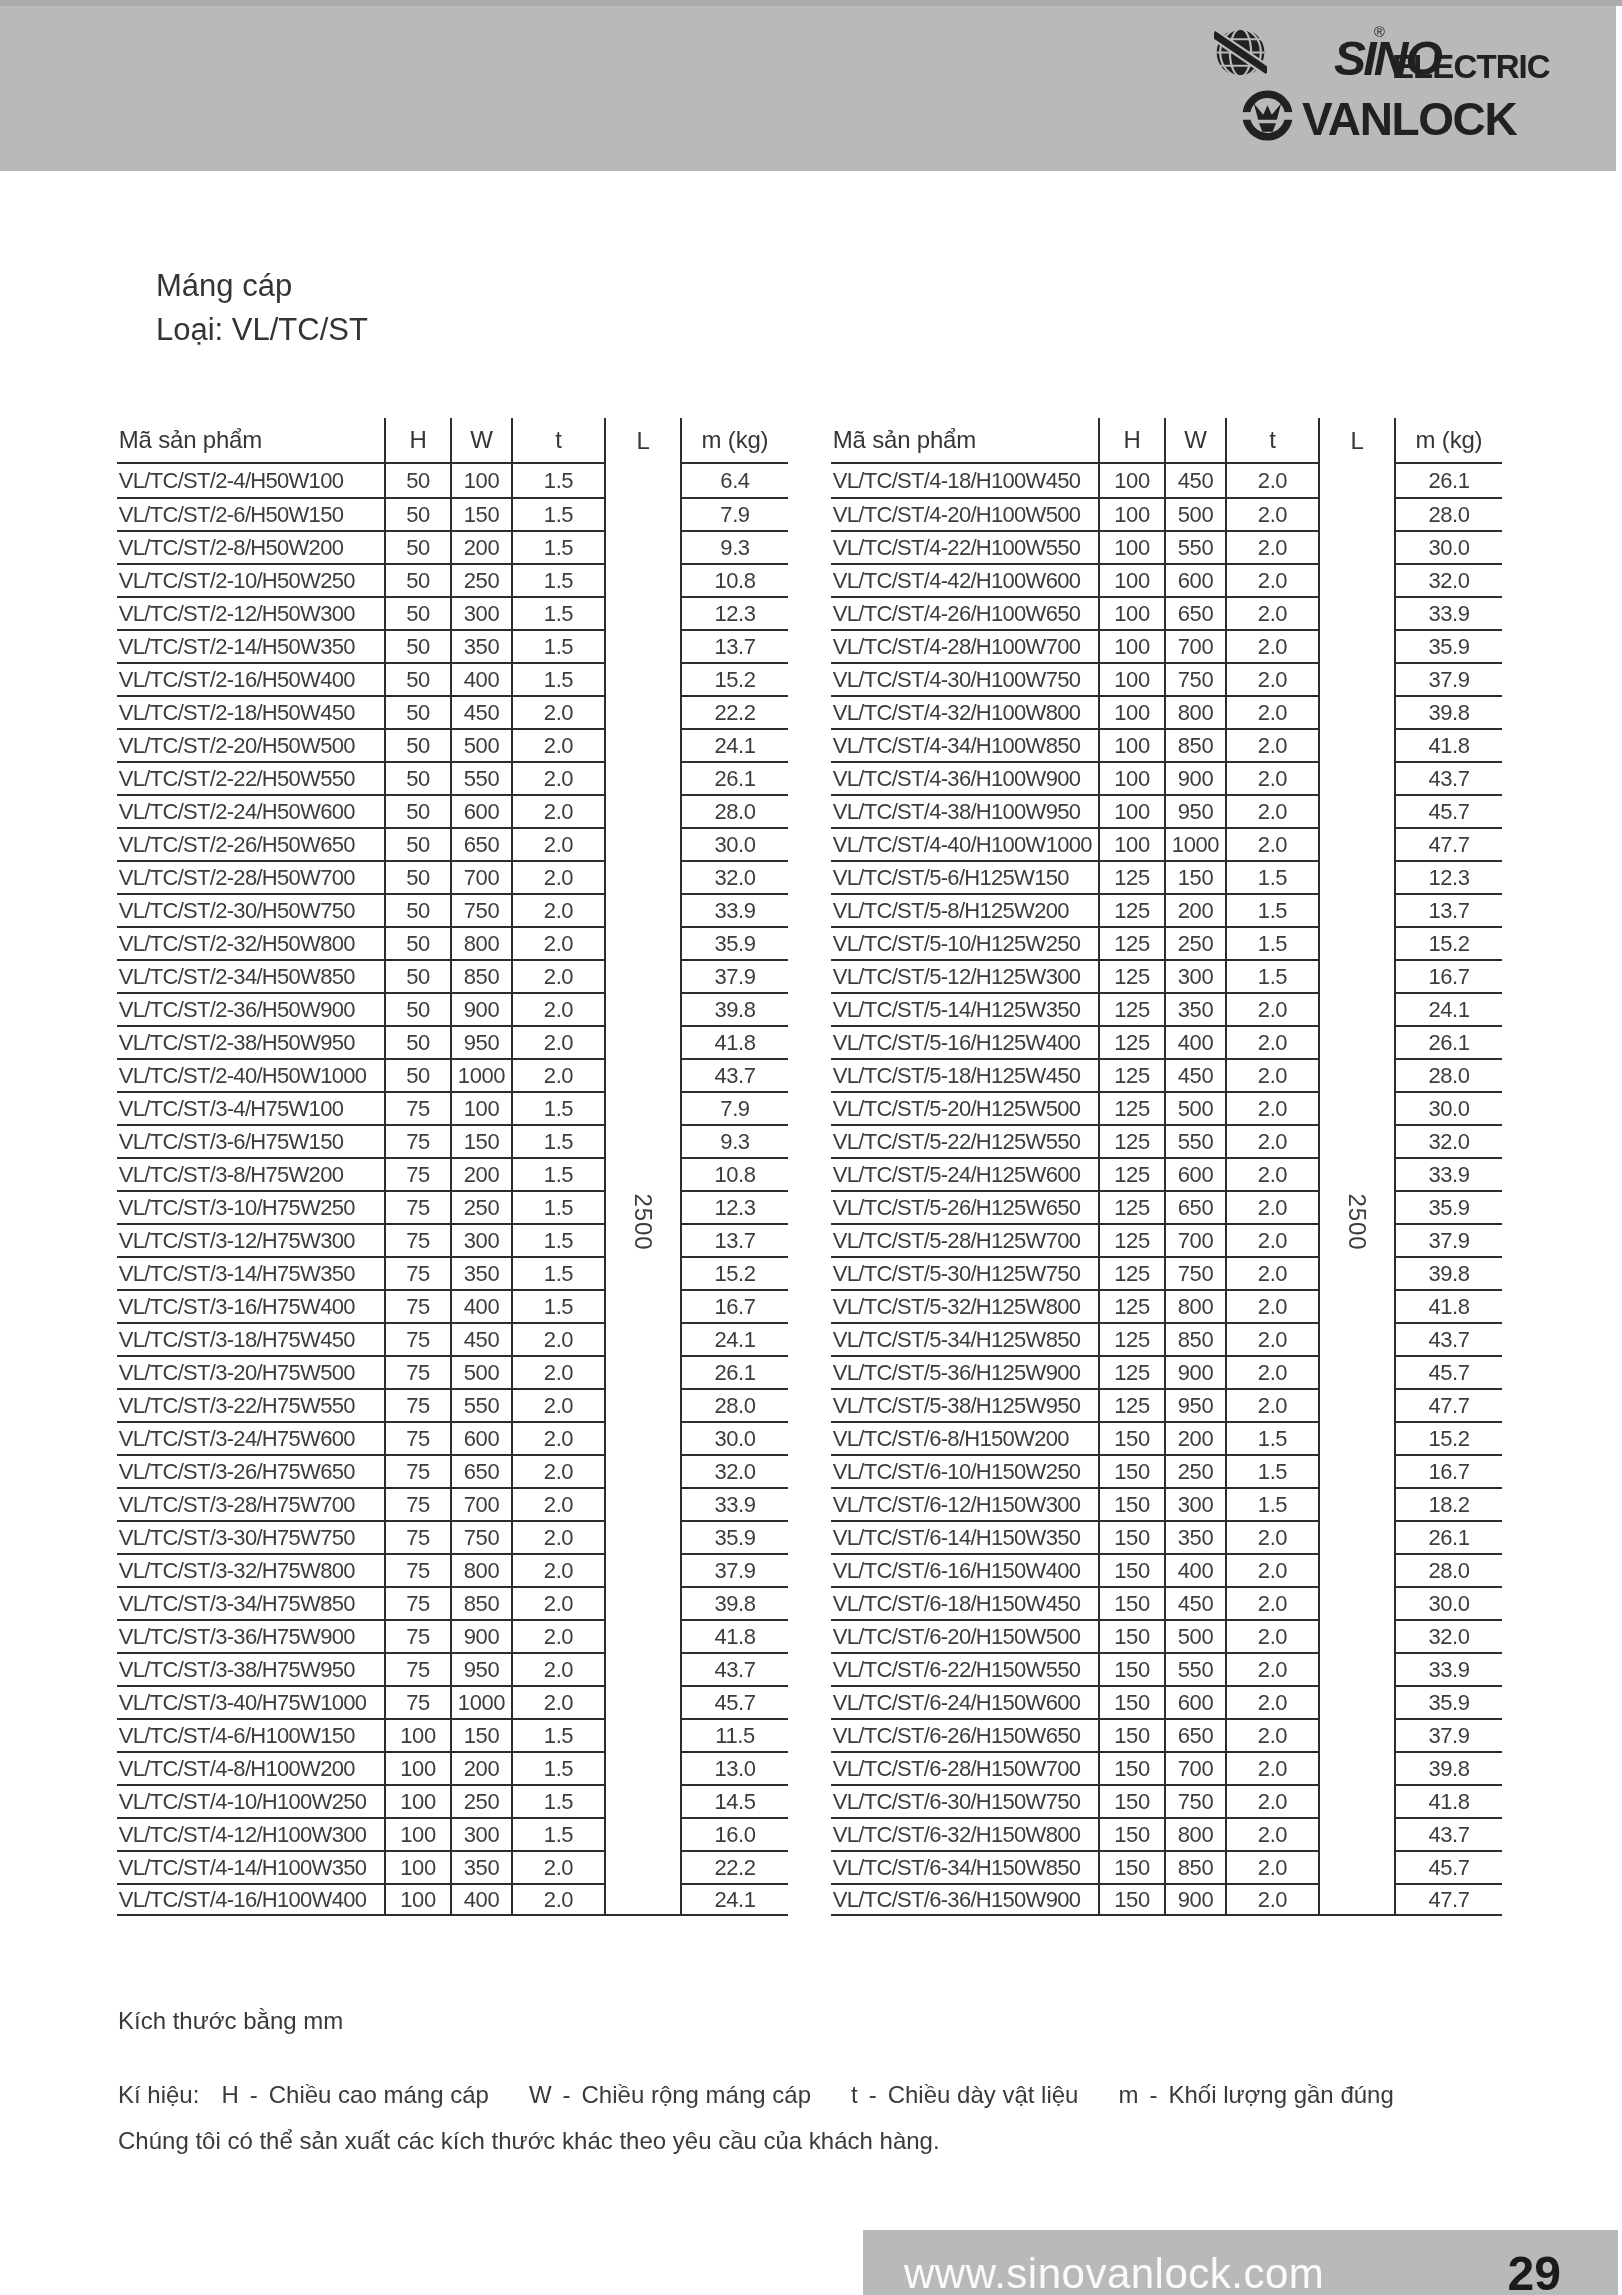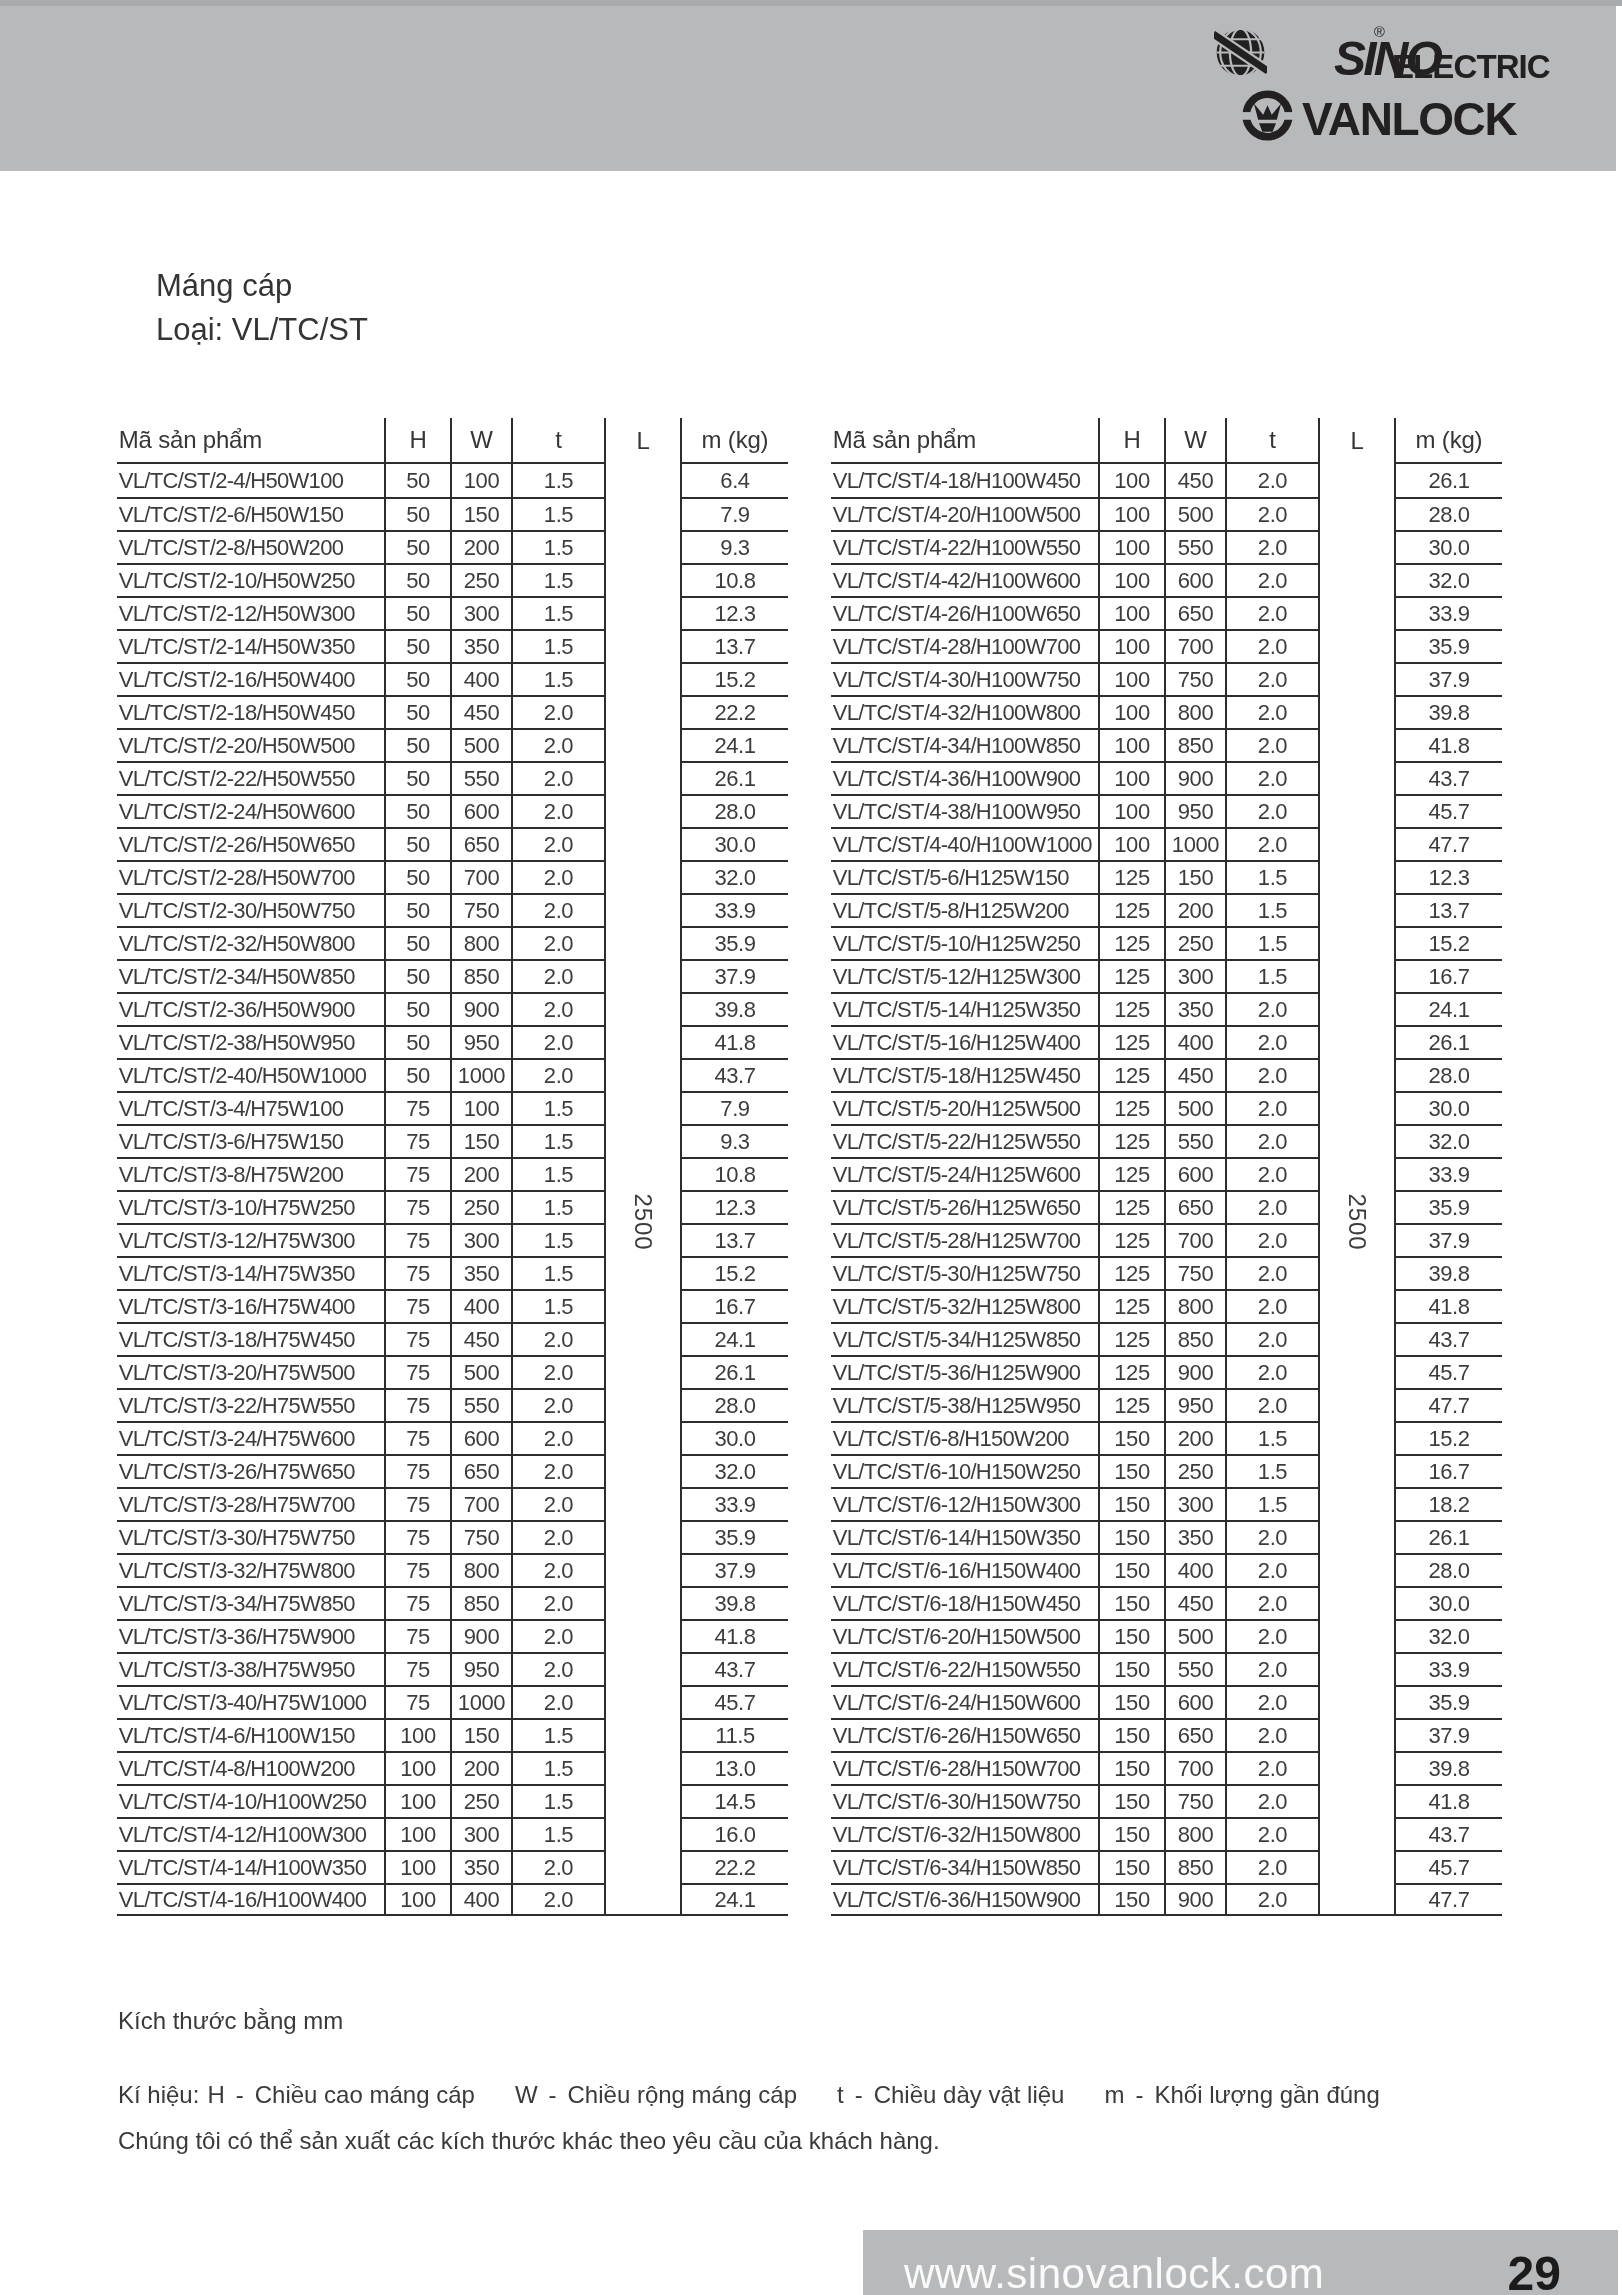--- a/index.html
+++ b/index.html
@@ -36,21 +36,21 @@
   .vr{border-right:2.8px solid #2d2d2d;}
   .hb{border-bottom:2.8px solid #2d2d2d;}
   .ht{border-top:2.8px solid #2d2d2d;}
   .bb{border-bottom:2.8px solid #2d2d2d;}
   .len-label{position:absolute;left:526px;top:804px;transform:translate(-50%,-50%) rotate(90deg);
              font-size:24px;color:#3c3c3c;letter-spacing:0.9px;}
   
   .note-units{position:absolute;left:118px;top:2007px;font-size:24px;color:#3a3a3a;}
   .legend{position:absolute;left:118px;top:2081px;font-size:24px;color:#3a3a3a;
           display:flex;align-items:baseline;}
-  .legend .prefix{margin-right:8px;}
+  .legend .prefix{margin-right:22px;}
   .legend .item{margin-right:40px;white-space:nowrap;}
   .legend .dash{margin:0 11px;}
   .note-custom{position:absolute;left:118px;top:2127px;font-size:24px;color:#3a3a3a;}
   
   .bottom-bar{position:absolute;left:863px;top:2198px;width:755px;height:89px;background:#b7b9bb;margin-top:32px;}
   .website{position:absolute;left:41px;top:50%;transform:translateY(-52%);font-size:42px;
            color:#fafafa;letter-spacing:0.5px;}
   .page-num{position:absolute;right:57px;top:50%;transform:translateY(-52%);font-size:48px;
             font-weight:bold;color:#1b1b1b;}
 </style>

